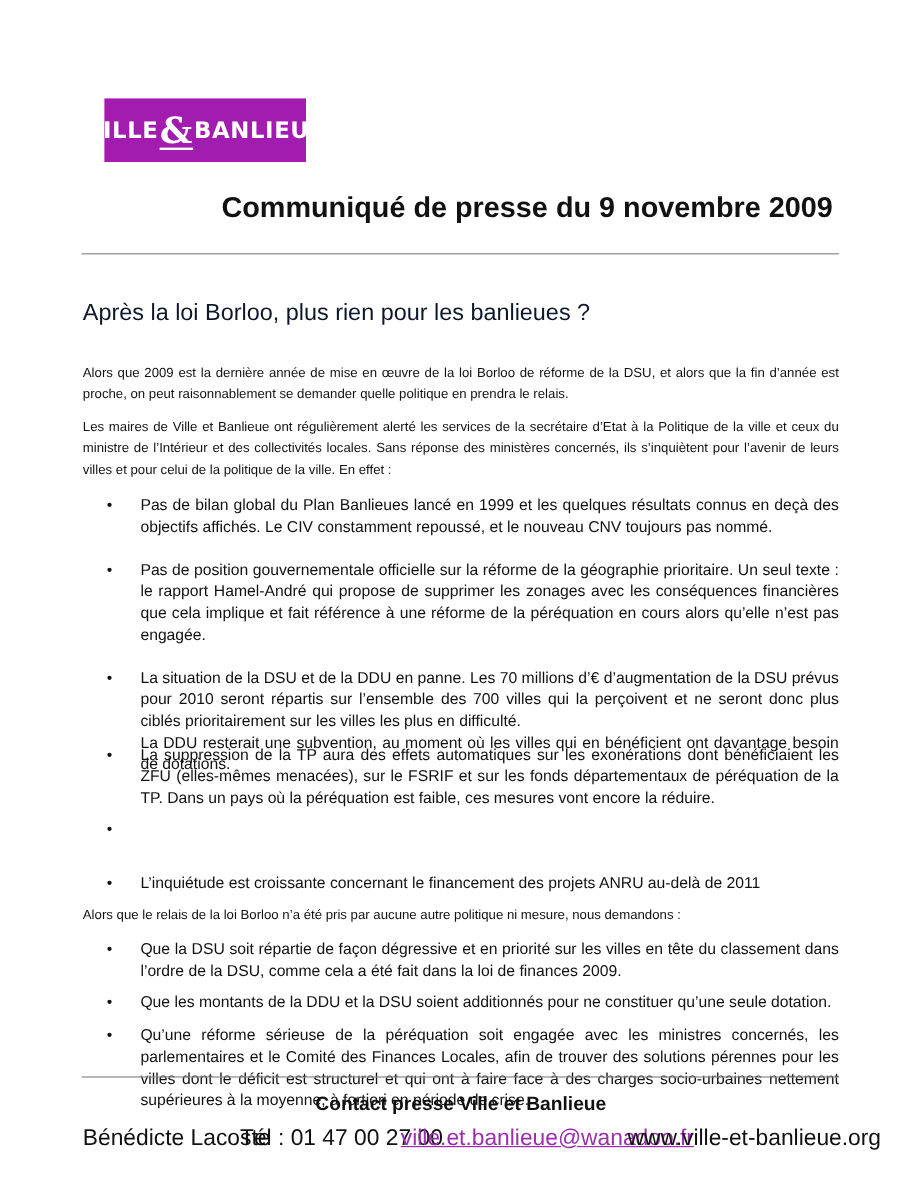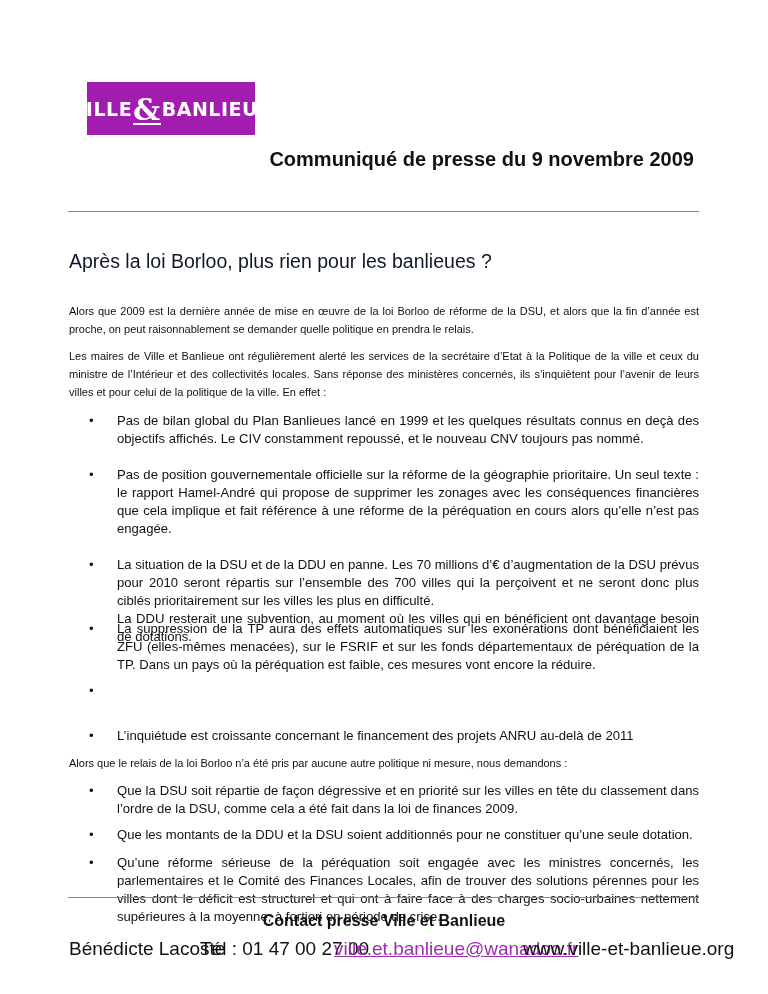--- a/index.html
+++ b/index.html
@@ -4,21 +4,21 @@
   <style>
     html, body { margin: 0; padding: 0; background: #ffffff; }
     body { width: 768px; height: 994px; position: relative; overflow: hidden;
            font-family: "Liberation Sans", sans-serif; color: #111; }
     .logo { position: absolute; left: 87px; top: 82px; width: 168px; height: 53px;
             background: #a21caf; display: flex; align-items: center; justify-content: center;
             color: #fff; font-family: "DejaVu Sans", sans-serif; font-weight: bold; font-size: 19px;
             letter-spacing: 0.5px; }
     .logo .amp { font-family: "DejaVu Serif", serif; font-size: 30px; margin: 0 1px;
                  display: inline-block; position: relative; top: 2px; border-bottom: 2px solid #fff; line-height: 26px; }
-    .hdr { position: absolute; right: 70px; top: 146px; text-align: center; font-weight: bold; font-size: 20px; line-height: 27px; }
+    .hdr { position: absolute; right: 70px; top: 160px; text-align: center; font-weight: bold; font-size: 24px; line-height: 27px; }
     .hdr .l1 { margin-right: 4px; }
     .rule { position: absolute; left: 68px; width: 631px; height: 1px; background: #8a8a8a; }
     .title { position: absolute; left: 69px; top: 250px; font-size: 19.5px; color: #0f172a; }
     .body { position: absolute; left: 69px; width: 630px; font-size: 11px; line-height: 18px; text-align: justify; }
     .p { margin: 0; }
     ul.bl { list-style: none; margin: 0; padding: 0; position: absolute; left: 69px; width: 630px; }
     ul.bl li { position: relative; padding-left: 48px; font-size: 13.1px; line-height: 18px; text-align: justify; }
     ul.bl li .bullet { position: absolute; left: 20px; top: 0; }
     .contact-title { position: absolute; left: 0; width: 768px; top: 912px; text-align: center; font-weight: bold; font-size: 16px; }
     .contact-row { position: absolute; top: 938px; font-size: 19px; }

